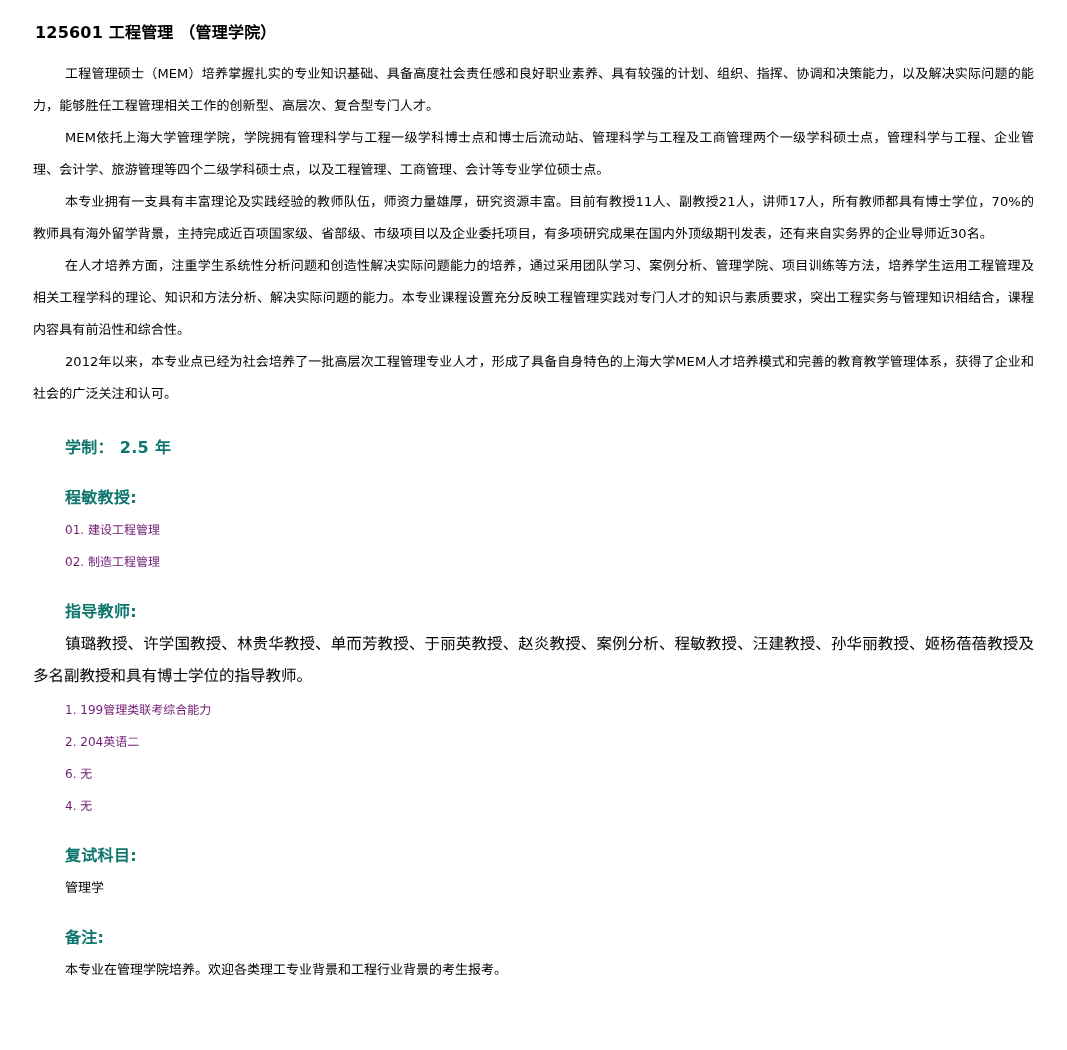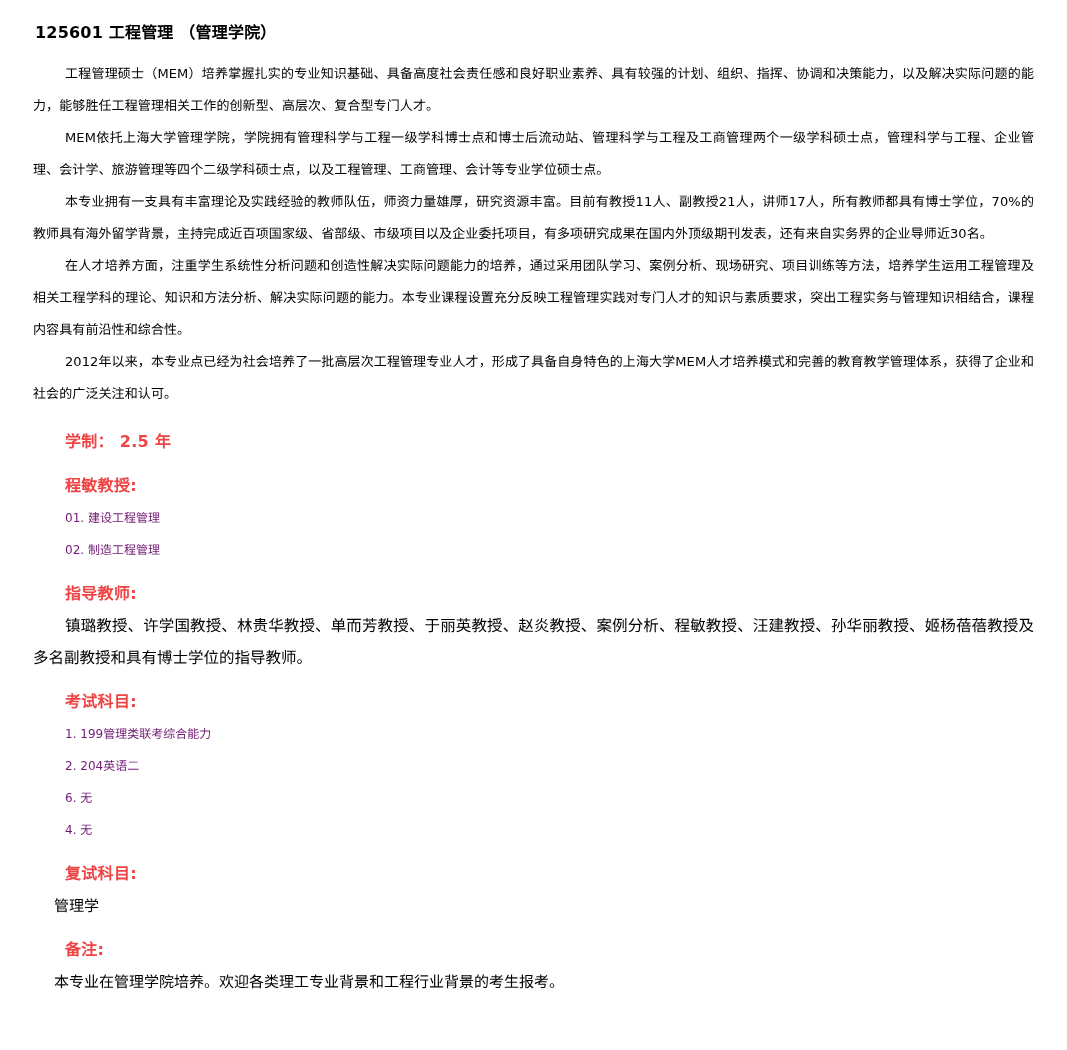--- a/index.html
+++ b/index.html
@@ -35,34 +35,34 @@
     text-justify: inter-ideograph;
     margin: 0 0 0 0;
     text-indent: 32px;
     color: #000000;
     letter-spacing: 0.1px;
   }
   .section-heading {
     font-size: 16px;
     font-weight: 700;
     line-height: 32px;
-    margin: 10px 0 0 32px;
-    color: #ef4444;
+    margin: 16px 0 0 32px;
+    color: #0f766e;
     letter-spacing: 0.3px;
   }
   .list-item {
     font-size: 12px;
     line-height: 32px;
     margin: 0 0 0 32px;
     color: #701a75;
   }
   .plain-line {
-    font-size: 15px;
+    font-size: 13px;
     line-height: 32px;
-    margin: 0 0 0 21px;
+    margin: 0 0 0 32px;
     color: #000000;
   }
   .flow-para {
     font-size: 15.5px;
     line-height: 32px;
     text-align: justify;
     text-justify: inter-ideograph;
     margin: 0;
     text-indent: 32px;
     color: #000000;
@@ -76,21 +76,21 @@
 <div class="page">
 
   <h1 class="doc-title">125601 工程管理  （管理学院）</h1>
 
   <p class="body-para">工程管理硕士（MEM）培养掌握扎实的专业知识基础、具备高度社会责任感和良好职业素养、具有较强的计划、组织、指挥、协调和决策能力，以及解决实际问题的能力，能够胜任工程管理相关工作的创新型、高层次、复合型专门人才。</p>
 
   <p class="body-para">MEM依托上海大学管理学院，学院拥有管理科学与工程一级学科博士点和博士后流动站、管理科学与工程及工商管理两个一级学科硕士点，管理科学与工程、企业管理、会计学、旅游管理等四个二级学科硕士点，以及工程管理、工商管理、会计等专业学位硕士点。</p>
 
   <p class="body-para">本专业拥有一支具有丰富理论及实践经验的教师队伍，师资力量雄厚，研究资源丰富。目前有教授11人、副教授21人，讲师17人，所有教师都具有博士学位，70%的教师具有海外留学背景，主持完成近百项国家级、省部级、市级项目以及企业委托项目，有多项研究成果在国内外顶级期刊发表，还有来自实务界的企业导师近30名。</p>
 
-  <p class="body-para">在人才培养方面，注重学生系统性分析问题和创造性解决实际问题能力的培养，通过采用团队学习、案例分析、现场研究、项目训练等方法，培养学生运用工程管理及相关工程学科的理论、知识和方法分析、解决实际问题的能力。本专业课程设置充分反映工程管理实践对专门人才的知识与素质要求，突出工程实务与管理知识相结合，课程内容具有前沿性和综合性。</p>
+  <p class="body-para">在人才培养方面，注重学生系统性分析问题和创造性解决实际问题能力的培养，通过采用团队学习、案例分析、管理学院、项目训练等方法，培养学生运用工程管理及相关工程学科的理论、知识和方法分析、解决实际问题的能力。本专业课程设置充分反映工程管理实践对专门人才的知识与素质要求，突出工程实务与管理知识相结合，课程内容具有前沿性和综合性。</p>
 
   <p class="body-para">2012年以来，本专业点已经为社会培养了一批高层次工程管理专业人才，形成了具备自身特色的上海大学MEM人才培养模式和完善的教育教学管理体系，获得了企业和社会的广泛关注和认可。</p>
 
   <div class="gap-sm"></div>
 
   <div class="section-heading">学制： 2.5 年</div>
 
   <div class="gap-xs"></div>
 
   <div class="section-heading">程敏教授:</div>
@@ -99,21 +99,20 @@
   <div class="list-item">02. 制造工程管理</div>
 
   <div class="gap-xs"></div>
 
   <div class="section-heading">指导教师:</div>
 
   <p class="flow-para">镇璐教授、许学国教授、林贵华教授、单而芳教授、于丽英教授、赵炎教授、案例分析、程敏教授、汪建教授、孙华丽教授、姬杨蓓蓓教授及多名副教授和具有博士学位的指导教师。</p>
 
   <div class="gap-xs"></div>
 
-  <div class="section-heading">考试科目:</div>
 
   <div class="list-item">1. 199管理类联考综合能力</div>
   <div class="list-item">2. 204英语二</div>
   <div class="list-item">6. 无</div>
   <div class="list-item">4. 无</div>
 
   <div class="gap-xs"></div>
 
   <div class="section-heading">复试科目:</div>
 

